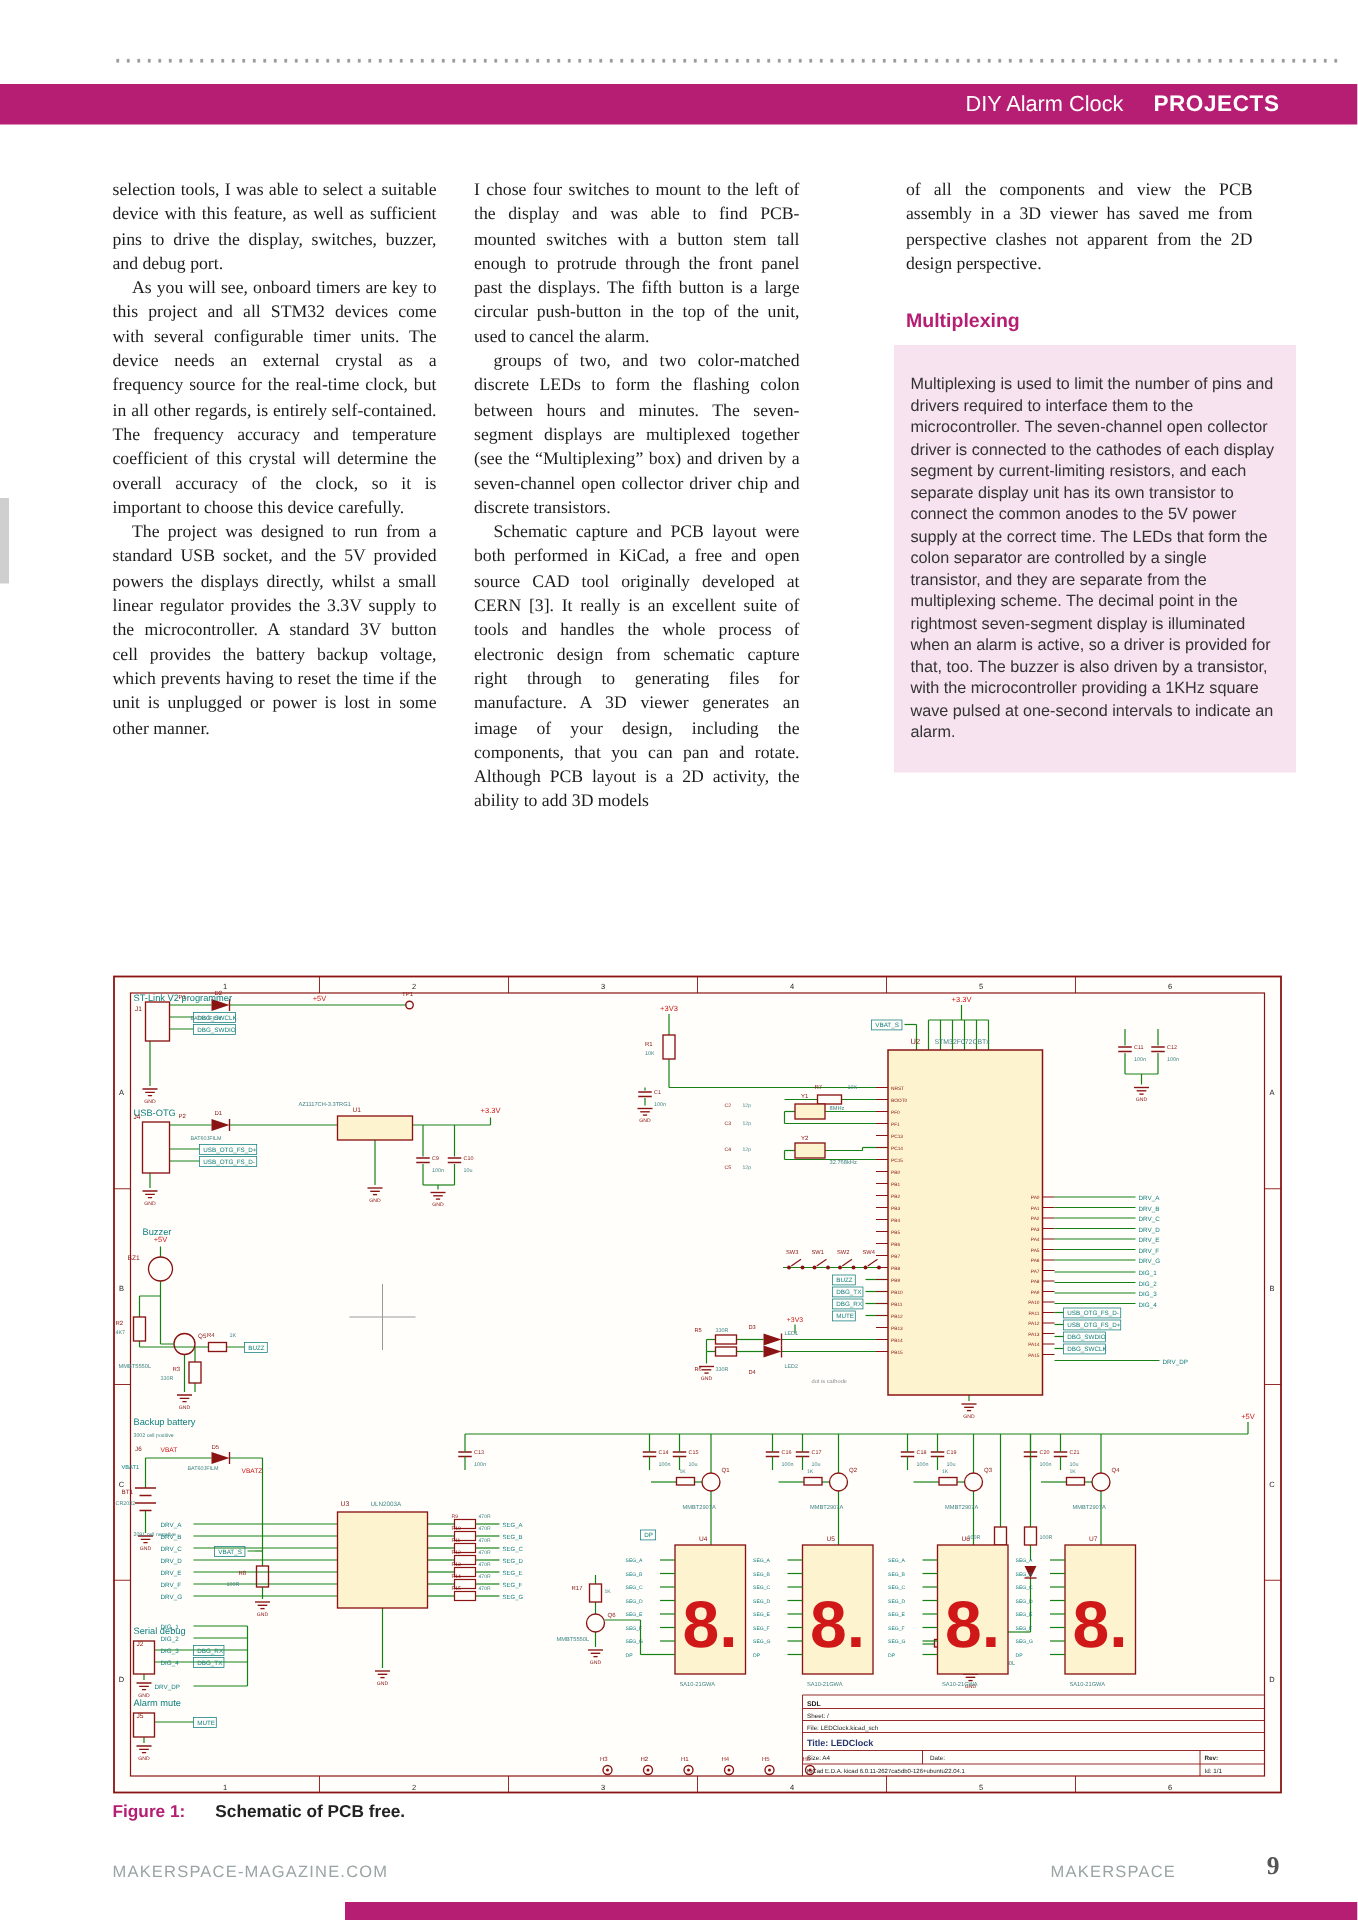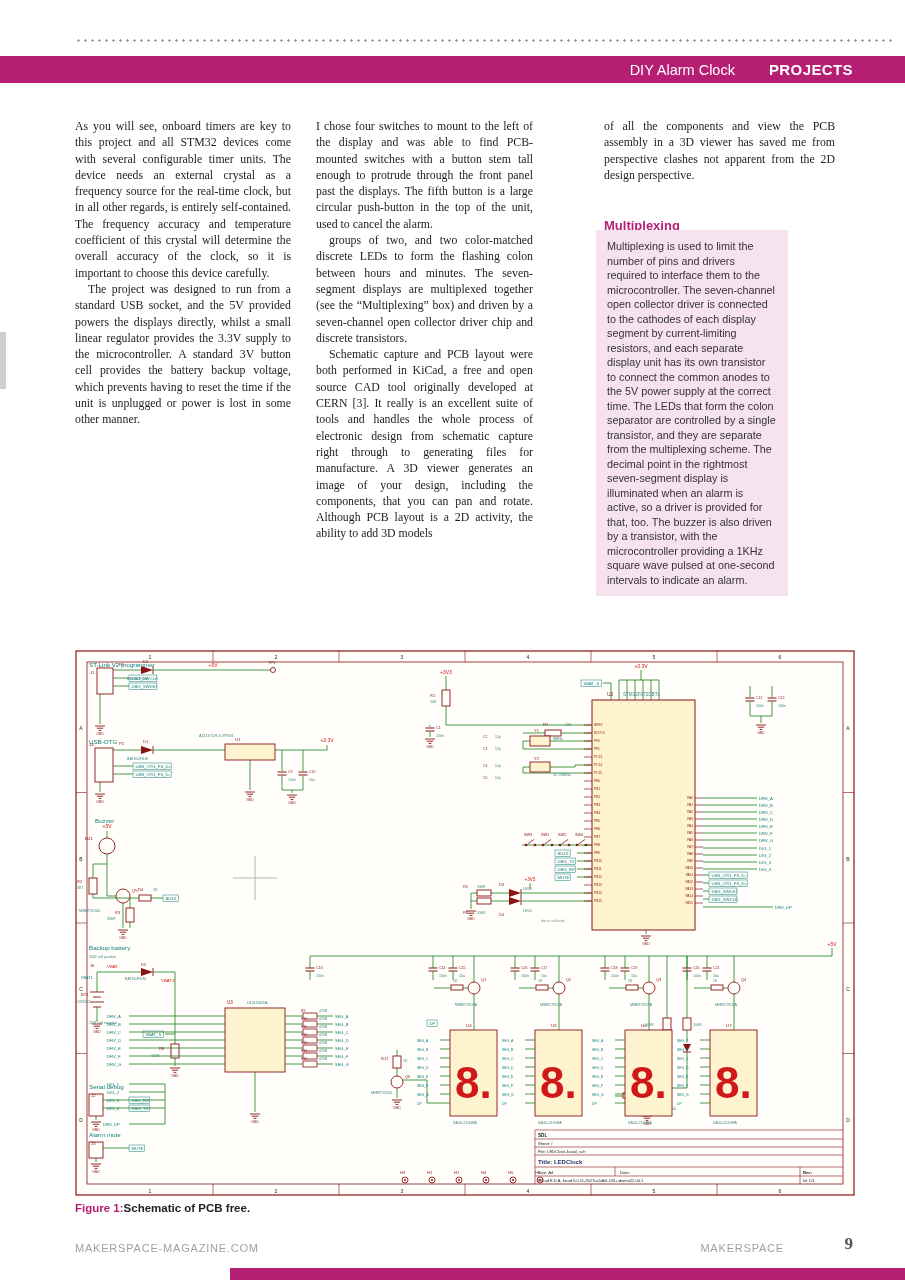--- a/index.html
+++ b/index.html
@@ -4,59 +4,60 @@
 <style>
   :root{ --accent:#b51e72; --accent-light:#f7e2ef; }
   *{margin:0;padding:0;box-sizing:border-box}
   html,body{background:#ffffff}
   body{width:905px;height:1280px;position:relative;overflow:hidden;
        font-family:"Liberation Serif",serif;color:#1c1c1c}
   .dotted-rule{position:absolute;left:75px;top:38px;width:818px;height:5px;
        background-image:radial-gradient(circle,#9b9b9b 1.1px,transparent 1.3px);
        background-size:7px 5px;background-position:0 50%}
   .header-bar{position:absolute;left:0;top:56px;width:905px;height:27px;background:var(--accent);
-       display:flex;align-items:center;justify-content:flex-end;gap:34px;padding-right:52px;
+       display:flex;align-items:center;justify-content:flex-end;gap:20px;padding-right:52px;
        color:#fff;font-family:"Liberation Sans",sans-serif}
   .header-cat{font-size:14.5px}
   .header-sec{font-size:15px;font-weight:bold;letter-spacing:.4px}
   .side-tab{position:absolute;left:0;top:332px;width:6px;height:57px;background:#cfcfcf}
   .col{position:absolute;top:118px;font-size:11.8px;line-height:16.3px;text-align:justify}
   .col p+p{text-indent:13px}
   #col1{left:75px;width:216px}
   #col2{left:316px;width:217px}
   #col3{left:604px;width:231px}
-  .sb-title{position:absolute;left:604px;top:218px;font-family:"Liberation Sans",sans-serif;
+  .sb-title{position:absolute;left:604px;top:206px;font-family:"Liberation Sans",sans-serif;
        font-weight:bold;font-size:13px;color:var(--accent)}
-  .sidebar-box{position:absolute;left:596px;top:230px;width:192px;background:var(--accent-light);
-       padding:9px 11px;font-family:"Liberation Sans",sans-serif;font-size:10.8px;
+  .sidebar-box{position:absolute;left:596px;top:230px;width:268px;background:var(--accent-light);
+       padding:19px 11px;font-family:"Liberation Sans",sans-serif;font-size:10.8px;
        line-height:14.5px;color:#333}
   .figure{position:absolute;left:75px;top:650px;width:780px;height:546px;background:#fffefa}
   .fig-caption{position:absolute;left:75px;top:1202px;font-family:"Liberation Sans",sans-serif;
        font-size:11.5px;font-weight:bold;color:#222}
-  .fig-label{color:var(--accent);margin-right:0}
+  .fig-label{color:var(--accent);margin-right:20px}
   .footer-left,.footer-right{position:absolute;top:1242px;font-family:"Liberation Sans",sans-serif;
        font-size:11px;letter-spacing:.8px;color:#9aa4a4}
   .footer-left{left:75px}
   .footer-right{right:121px}
   .page-num{position:absolute;right:52px;top:1234px;font-size:17px;font-weight:bold;color:#555}
   .bottom-bar{position:absolute;left:230px;top:1268px;width:675px;height:12px;background:var(--accent)}
   #schem text{font-family:"Liberation Sans",sans-serif}
 </style>
 </head>
 <body>
 
 <div class="page">
   <div class="dotted-rule"></div>
   <div class="header-bar">
     <span class="header-cat">DIY Alarm Clock</span>
     <span class="header-sec">PROJECTS</span>
   </div>
   <div class="side-tab"></div>
 
   <div class="col" id="col1">
+      <p>selection tools, I was able to select a suitable device with this feature, as well as sufficient pins to drive the display, switches, buzzer, and debug port.</p>
       <p>As you will see, onboard timers are key to this project and all STM32 devices come with several configurable timer units. The device needs an external crystal as a frequency source for the real-time clock, but in all other regards, is entirely self-contained. The frequency accuracy and temperature coefficient of this crystal will determine the overall accuracy of the clock, so it is important to choose this device carefully.</p>
       <p>The project was designed to run from a standard USB socket, and the 5V provided powers the displays directly, whilst a small linear regulator provides the 3.3V supply to the microcontroller. A standard 3V button cell provides the battery backup voltage, which prevents having to reset the time if the unit is unplugged or power is lost in some other manner.</p>
     </div>
   <div class="col" id="col2">
       <p>I chose four switches to mount to the left of the display and was able to find PCB-mounted switches with a button stem tall enough to protrude through the front panel past the displays. The fifth button is a large circular push-button in the top of the unit, used to cancel the alarm.</p>
       <p>groups of two, and two color-matched discrete LEDs to form the flashing colon between hours and minutes. The seven-segment displays are multiplexed together (see the “Multiplexing” box) and driven by a seven-channel open collector driver chip and discrete transistors.</p>
       <p>Schematic capture and PCB layout were both performed in KiCad, a free and open source CAD tool originally developed at CERN [3]. It really is an excellent suite of tools and handles the whole process of electronic design from schematic capture right through to generating files for manufacture. A 3D viewer generates an image of your design, including the components, that you can pan and rotate. Although PCB layout is a 2D activity, the ability to add 3D models</p>
     </div>
   <div class="col" id="col3">
       <p>of all the components and view the PCB assembly in a 3D viewer has saved me from perspective clashes not apparent from the 2D design perspective.</p>

